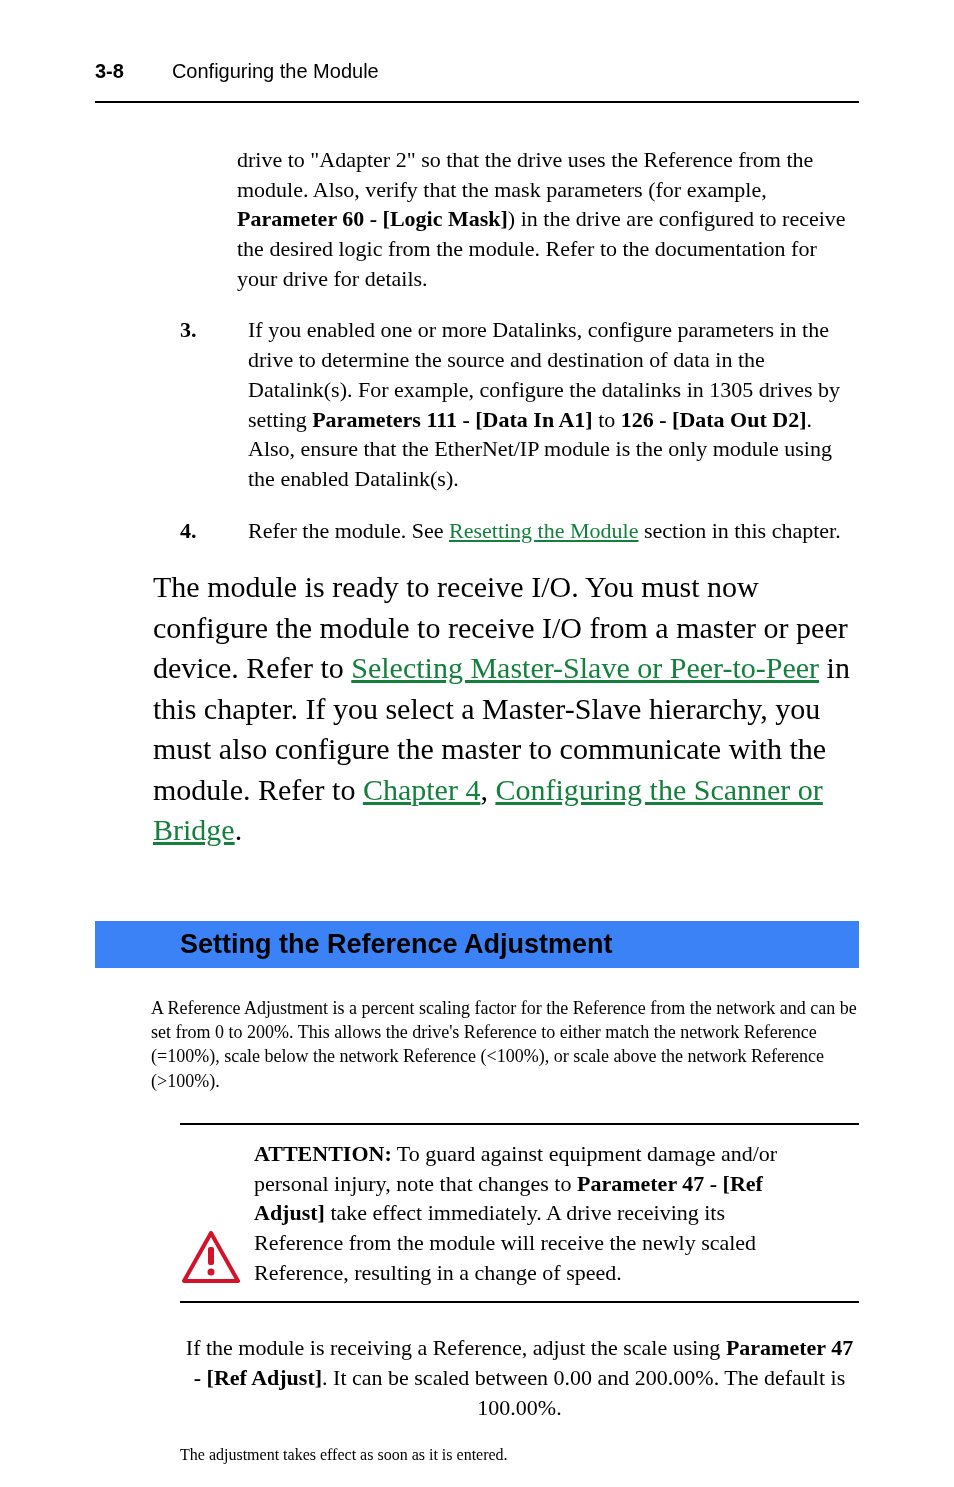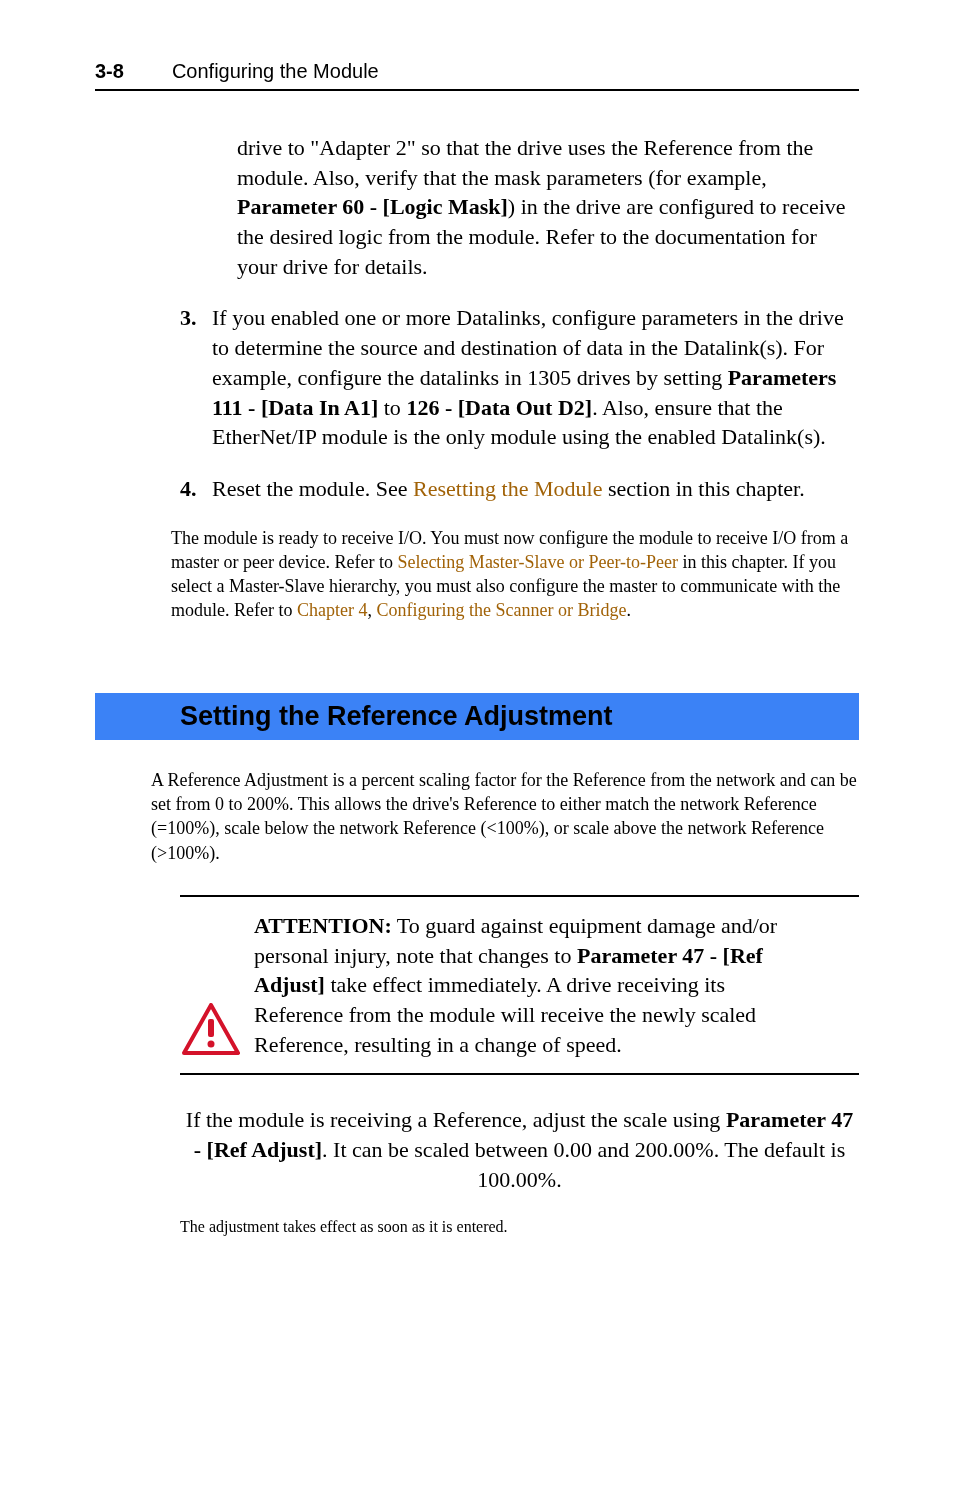--- a/index.html
+++ b/index.html
@@ -10,21 +10,21 @@
     color: #000;
     width: 954px;
   }
   .page {
     padding: 60px 95px 80px 95px;
   }
   .header {
     display: flex;
     align-items: baseline;
     border-bottom: 2px solid #000;
-    padding-bottom: 6px;
+    padding-bottom: 18px;
     margin-bottom: 42px;
   }
   .page-num {
     font-family: Arial, Helvetica, sans-serif;
     font-weight: bold;
     font-size: 20px;
     margin-right: 48px;
   }
   .header-title {
     font-family: Arial, Helvetica, sans-serif;
@@ -44,23 +44,25 @@
   .ol-item {
     display: flex;
     margin-bottom: 22px;
   }
   .ol-num {
     font-weight: bold;
     min-width: 32px;
   }
   .ol-content {
     flex: 1;
+    margin-left: 36px;
   }
   .link {
-    color: #a16207;
+    color: #15803d;
+    text-decoration: underline;
   }
   .section-heading-wrap {
     margin: 70px 0 28px 0;
   }
   .section-heading {
     display: inline-block;
     font-family: Arial, Helvetica, sans-serif;
     font-weight: bold;
     font-size: 27px;
     background: #3b82f6;
@@ -112,26 +114,26 @@
     <div class="ol-item">
       <div class="ol-num">3.</div>
       <div class="ol-content">
         <span>If you enabled one or more Datalinks, configure parameters in the drive to determine the source and destination of data in the Datalink(s). For example, configure the datalinks in 1305 drives by setting </span><span class="bold">Parameters 111 - [Data In A1]</span><span> to </span><span class="bold">126 - [Data Out D2]</span><span>. Also, ensure that the EtherNet/IP module is the only module using the enabled Datalink(s).</span>
       </div>
     </div>
 
     <div class="ol-item">
       <div class="ol-num">4.</div>
       <div class="ol-content">
-        <span>Reset the module. See </span><a class="link">Resetting the Module</a><span> section in this chapter.</span>
+        <span>Refer the module. See </span><a class="link">Resetting the Module</a><span> section in this chapter.</span>
       </div>
     </div>
   </div>
 
-  <p class="para" style="font-size:18px;line-height:1.35;margin-left:76px;margin-top:10px;">
+  <p class="para" style="font-size:30px;line-height:1.35;margin-left:58px;margin-top:10px;">
     <span>The module is ready to receive I/O. You must now configure the module to receive I/O from a master or peer device. Refer to </span><a class="link">Selecting Master-Slave or Peer-to-Peer</a><span> in this chapter. If you select a Master-Slave hierarchy, you must also configure the master to communicate with the module. Refer to </span><a class="link">Chapter 4</a><span>, </span><a class="link">Configuring the Scanner or Bridge</a><span>.</span>
   </p>
 
   <div class="section-heading-wrap">
     <div class="section-heading">Setting the Reference Adjustment</div>
   </div>
 
   <p class="para" style="font-size:18px;line-height:1.35;margin-left:56px;">A Reference Adjustment is a percent scaling factor for the Reference from the network and can be set from 0 to 200%. This allows the drive's Reference to either match the network Reference (=100%), scale below the network Reference (&lt;100%), or scale above the network Reference (&gt;100%).</p>
 
   <div class="attention-block">

